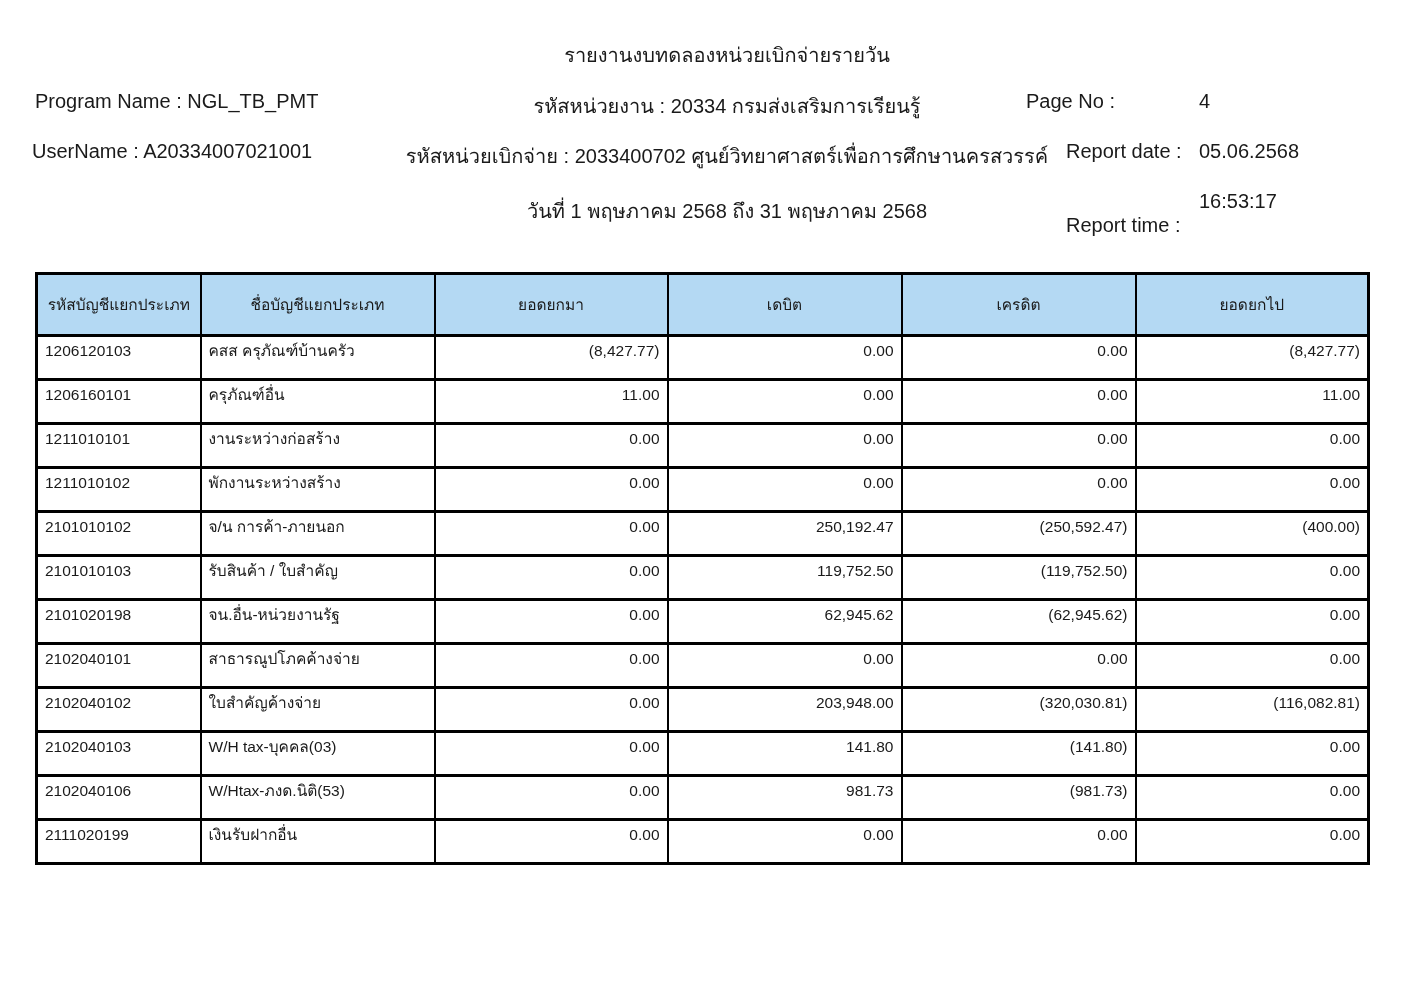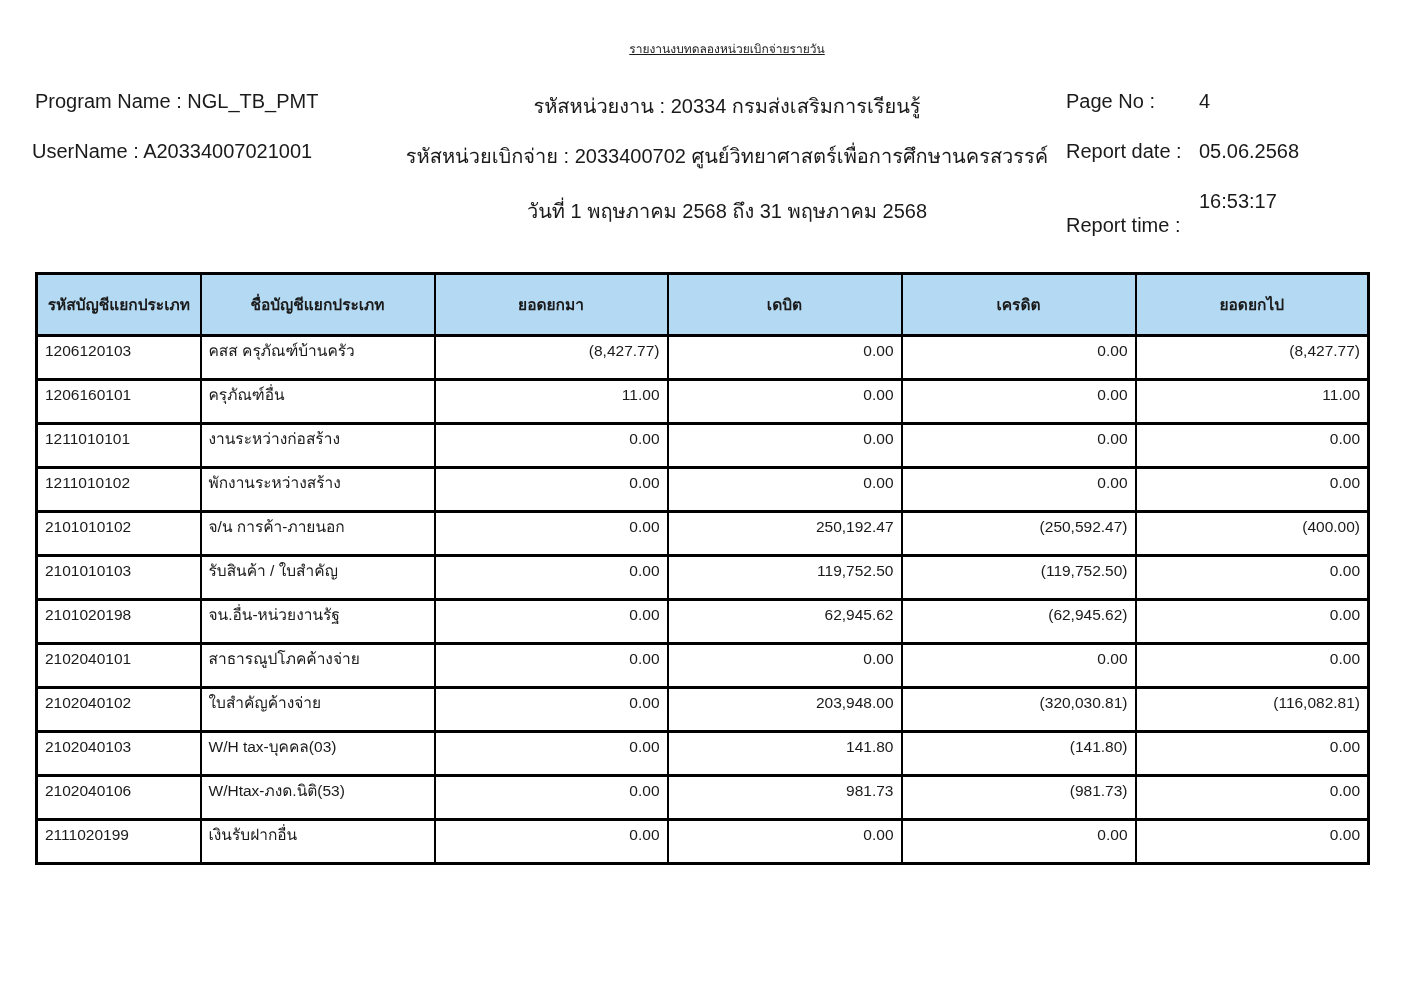--- a/index.html
+++ b/index.html
@@ -5,53 +5,53 @@
   * { margin:0; padding:0; box-sizing:border-box; }
   html,body { background:#ffffff; }
   body {
     width:1403px; height:992px; position:relative; overflow:hidden;
     font-family:"Liberation Sans", sans-serif;
     color:#1a1a1a;
   }
   .abs { position:absolute; white-space:nowrap; }
   .ctr { left:727px; transform:translateX(-50%); }
   .hdr-text { font-size:20px; }
-  .title { font-size:12px;text-decoration:underline; }
+  .title { font-size:20px; }
 
   table#tb {
     position:absolute; left:35px; top:272px;
     width:1332px; border-collapse:collapse; table-layout:fixed;
     border:3px solid #000;
   }
   #tb th, #tb td {
     border-left:2px solid #000; border-right:2px solid #000;
     border-top:3px solid #000; border-bottom:3px solid #000;
     font-size:15.5px; overflow:hidden;
   }
   #tb thead th {
-    height:62px; font-weight:700; text-align:center; vertical-align:middle;
+    height:62px; font-weight:400; text-align:center; vertical-align:middle;
     padding:0 4px;
   }
   #tb tbody td {
     height:44px; vertical-align:top; padding:3px 7px; line-height:21px;
     background:#ffffff;
   }
   #tb tbody td.left { text-align:left; }
   #tb tbody td.num  { text-align:right; }
 </style>
 </head>
 <body>
 
 <div>
 
   <div class="abs ctr title" style="top:39px;">รายงานงบทดลองหน่วยเบิกจ่ายรายวัน</div>
 
   <div class="abs hdr-text" style="left:35px; top:90px;">Program Name : NGL_TB_PMT</div>
   <div class="abs ctr hdr-text" style="top:90px;text-align:right;">รหัสหน่วยงาน : 20334 กรมส่งเสริมการเรียนรู้</div>
-  <div class="abs hdr-text" style="left:1066px; top:90px;text-align:center;">Page No :</div>
+  <div class="abs hdr-text" style="left:1026px; top:90px;text-align:center;">Page No :</div>
   <div class="abs hdr-text" style="left:1199px; top:90px;">4</div>
 
   <div class="abs hdr-text" style="left:32px; top:140px;">UserName : A20334007021001</div>
   <div class="abs ctr hdr-text" style="top:140px;">รหัสหน่วยเบิกจ่าย : 2033400702 ศูนย์วิทยาศาสตร์เพื่อการศึกษานครสวรรค์</div>
   <div class="abs hdr-text" style="left:1066px; top:140px;">Report date :</div>
   <div class="abs hdr-text" style="left:1199px; top:140px;">05.06.2568</div>
 
   <div class="abs ctr hdr-text" style="top:195px;">วันที่ 1 พฤษภาคม 2568 ถึง 31 พฤษภาคม 2568</div>
   <div class="abs hdr-text" style="left:1066px; top:190px;margin-top:24px;">Report time :</div>
   <div class="abs hdr-text" style="left:1199px; top:190px;">16:53:17</div>

